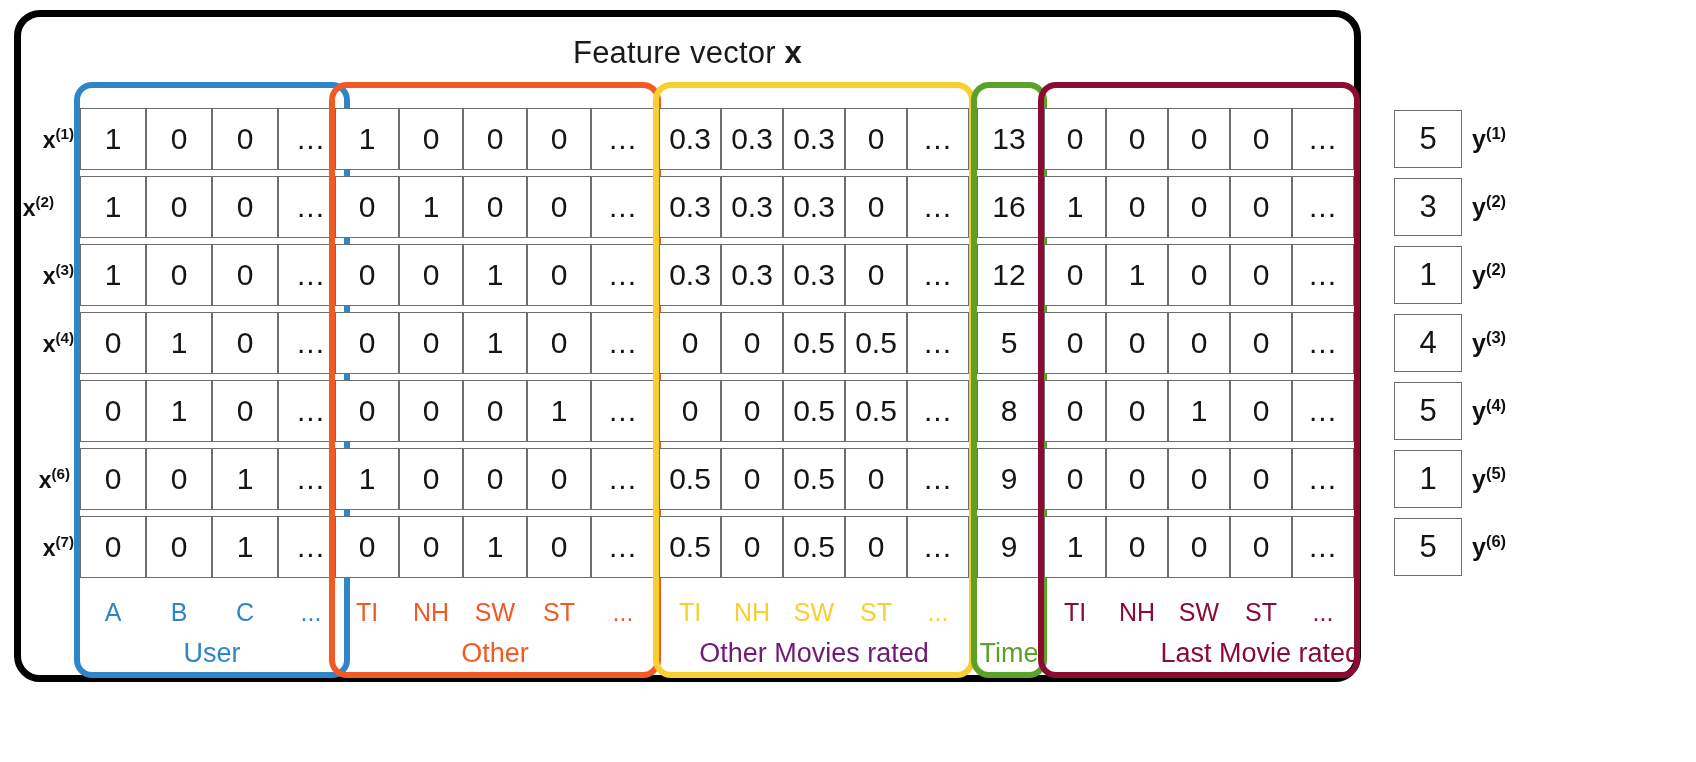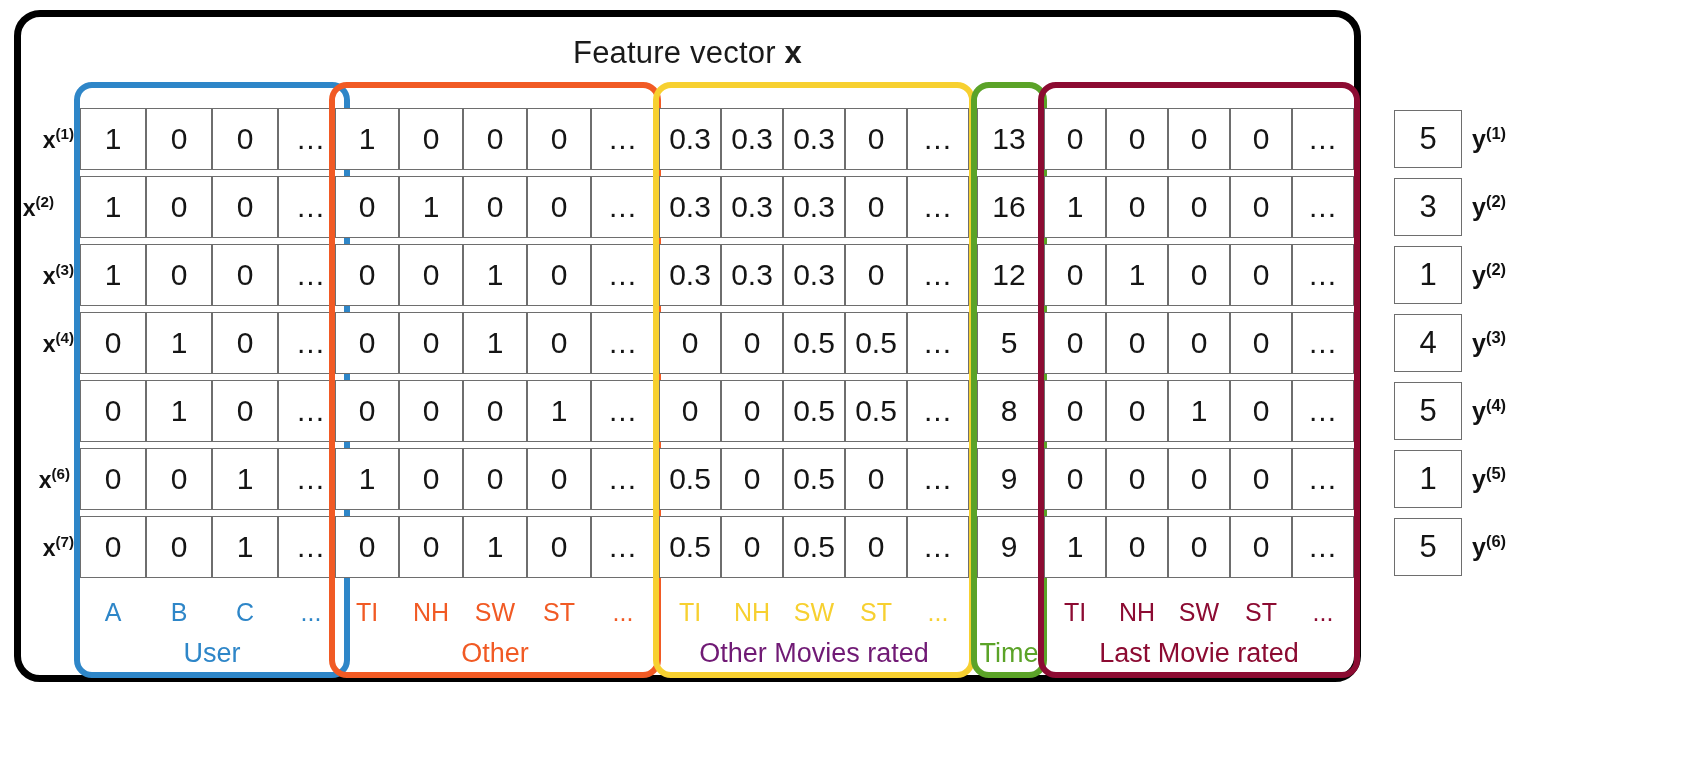--- a/index.html
+++ b/index.html
@@ -285,21 +285,21 @@
       <div class="cell" style="left: 1106px; top: 516px; width: 62px; height: 62px;">0</div>
       <div class="cell" style="left: 1168px; top: 516px; width: 62px; height: 62px;">0</div>
       <div class="cell" style="left: 1230px; top: 516px; width: 62px; height: 62px;">0</div>
       <div class="cell dots" style="left: 1292px; top: 516px; width: 62px; height: 62px;">...</div>
       <div class="group-box" style="left: 1038px; top: 82px; width: 322px; height: 596px; border-color: rgb(140, 11, 50);"></div>
       <div class="sub-label" style="left: 1044px; width: 62px; top: 600px; color: rgb(140, 11, 50);">TI</div>
       <div class="sub-label" style="left: 1106px; width: 62px; top: 600px; color: rgb(140, 11, 50);">NH</div>
       <div class="sub-label" style="left: 1168px; width: 62px; top: 600px; color: rgb(140, 11, 50);">SW</div>
       <div class="sub-label" style="left: 1230px; width: 62px; top: 600px; color: rgb(140, 11, 50);">ST</div>
       <div class="sub-label" style="left: 1292px; width: 62px; top: 600px; color: rgb(140, 11, 50);">...</div>
-      <div class="group-name" style="left: 1038px; width: 322px; top: 640px; color: rgb(140, 11, 50);">Last Movie rated</div>
+      <div class="group-name" style="left: 1038px; width: 322px; top: 640px; color: rgb(140, 11, 50); text-align: right;">Last Movie rated</div>
       <div class="target-cell" style="left: 1394px; top: 110px; width: 68px; height: 58px;">5</div>
       <div class="target-label" style="left: 1472px; top: 124px;"><b>y</b><sup>(1)</sup></div>
       <div class="target-cell" style="left: 1394px; top: 178px; width: 68px; height: 58px;">3</div>
       <div class="target-label" style="left: 1472px; top: 192px;"><b>y</b><sup>(2)</sup></div>
       <div class="target-cell" style="left: 1394px; top: 246px; width: 68px; height: 58px;">1</div>
       <div class="target-label" style="left: 1472px; top: 260px;"><b>y</b><sup>(2)</sup></div>
       <div class="target-cell" style="left: 1394px; top: 314px; width: 68px; height: 58px;">4</div>
       <div class="target-label" style="left: 1472px; top: 328px;"><b>y</b><sup>(3)</sup></div>
       <div class="target-cell" style="left: 1394px; top: 382px; width: 68px; height: 58px;">5</div>
       <div class="target-label" style="left: 1472px; top: 396px;"><b>y</b><sup>(4)</sup></div>

